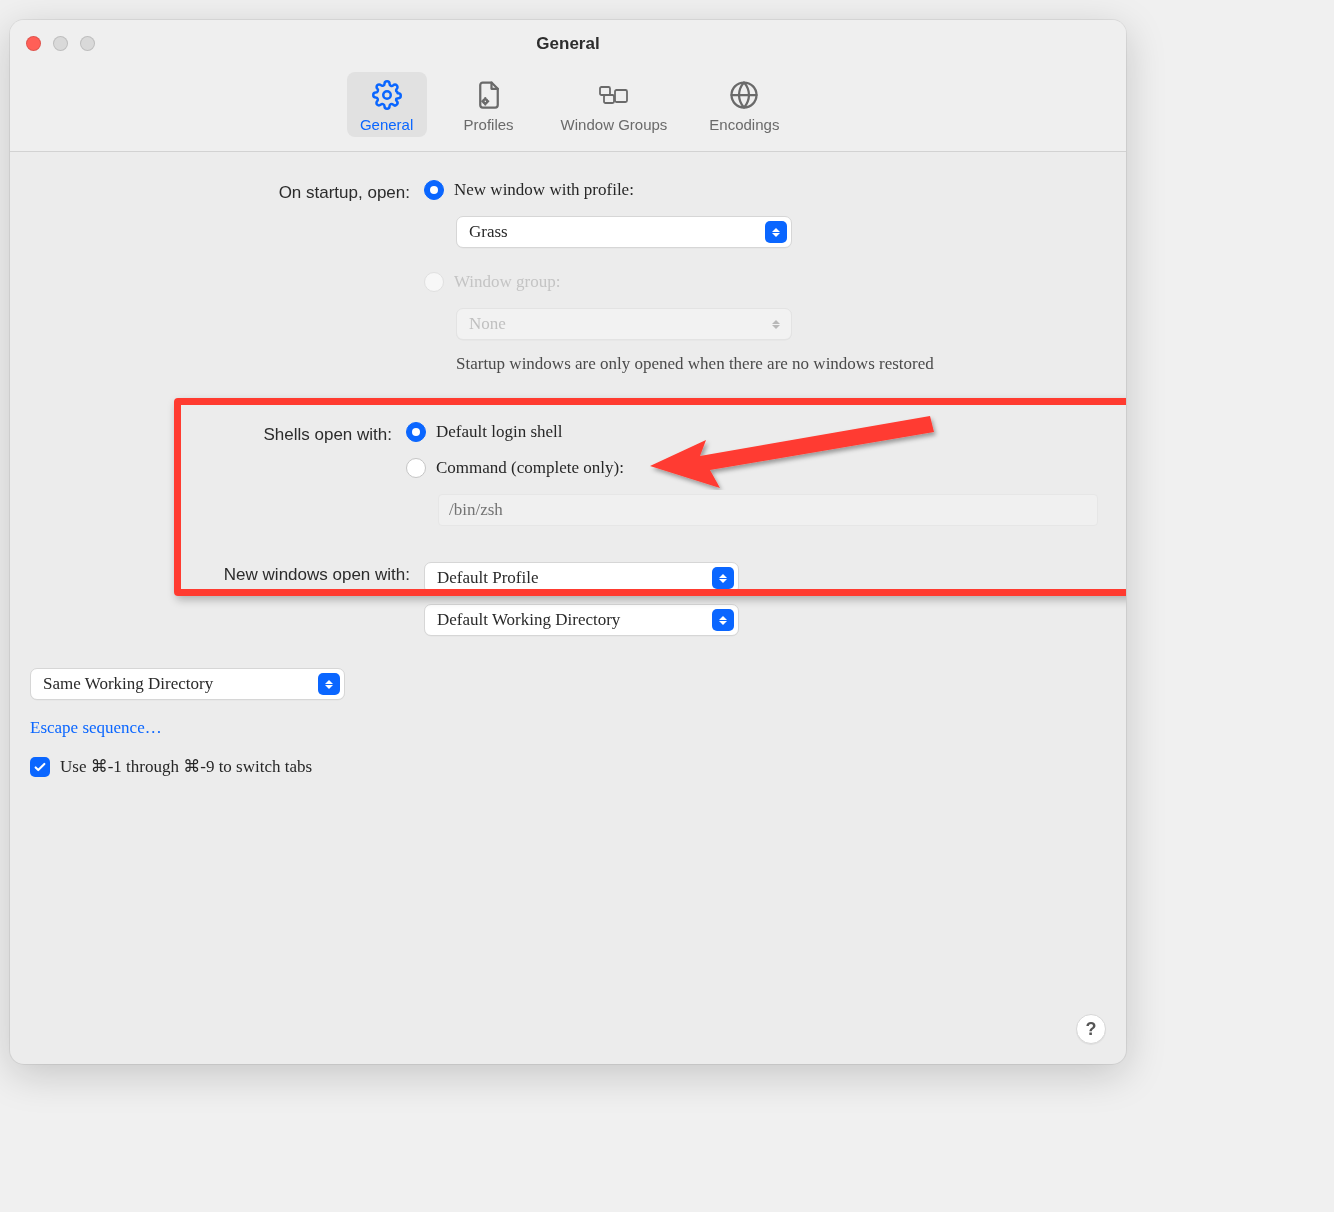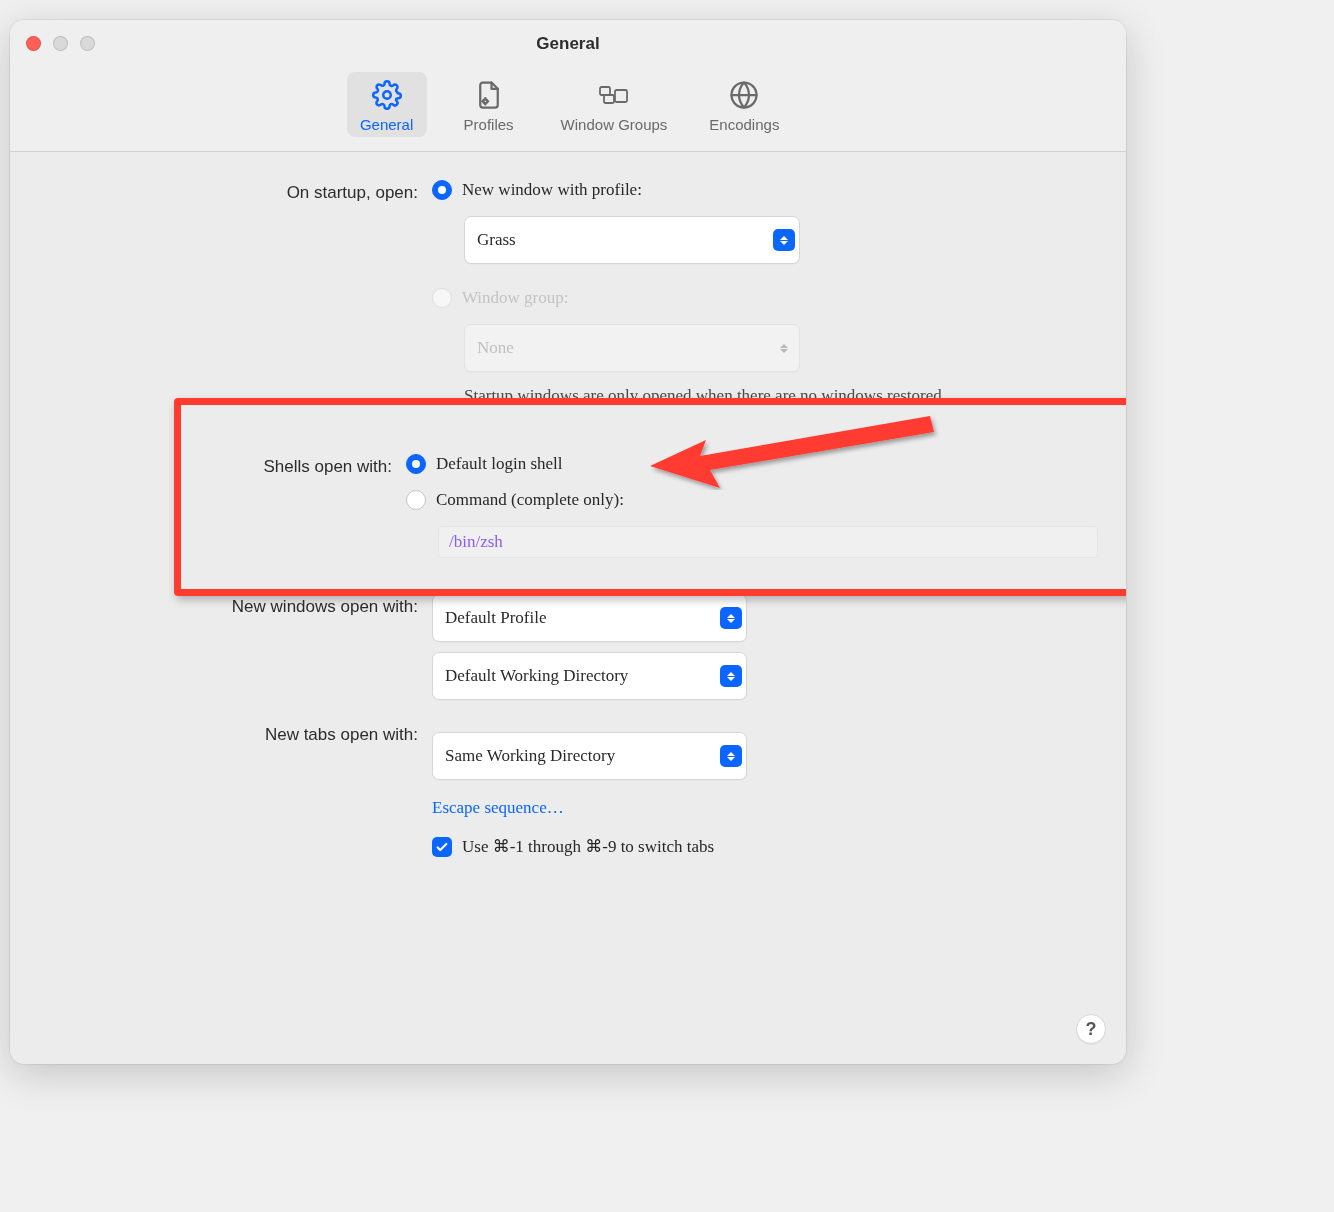--- a/index.html
+++ b/index.html
@@ -69,21 +69,21 @@
   .tool-item .ic {
     width: 34px; height: 34px;
     display: flex; align-items: center; justify-content: center;
   }
   .tool-item .lbl {
     font-size: 15px;
     color: #6a6a6a;
   }
   .tool-item.selected .lbl { color: #0a66ff; }
   .content {
-    padding: 28px 28px 0 28px;
+    padding: 28px 28px 0 20px;
     font-size: 17px;
     color: #272727;
   }
   .row {
     display: flex;
     align-items: flex-start;
     gap: 14px;
     margin-bottom: 4px;
   }
   .row-label {
@@ -118,21 +118,21 @@
   .opt-label.disabled { color: #c4c4c4; }
   .select {
     display: inline-flex;
     align-items: center;
     justify-content: space-between;
     background: #fff;
     border: 1px solid #d6d6d6;
     border-radius: 7px;
     padding: 3px 4px 3px 12px;
     min-width: 305px;
-    height: 48px;
+    height: 32px;
     font-size: 17px;
     color: #2a2a2a;
     box-shadow: 0 0.5px 0.5px rgba(0,0,0,0.04);
   }
   .select.disabled { background:#f2f2f2; color:#c0c0c0; border-color:#e3e3e3; }
   .select .caret {
     width: 22px; height: 22px; border-radius: 5px;
     background: #0a66ff;
     display: flex; flex-direction: column; align-items:center; justify-content:center;
     gap: 1px;
@@ -154,21 +154,21 @@
     margin-bottom: 12px;
   }
   .textfield {
     margin-left: 32px;
     width: 660px; height: 32px;
     background: #f0f0f0;
     border: 1px solid #e6e6e6;
     border-radius: 4px;
     padding: 0 10px;
     font-size: 17px;
-    color: #8b5cf6;
+    color: #737373;
     display: flex; align-items: center;
   }
   .link { color: #0a66ff; font-size: 17px; }
   .checkbox {
     width: 20px; height: 20px; border-radius: 5px;
     background: #0a66ff;
     display:inline-flex; align-items:center; justify-content:center;
     flex-shrink: 0;
   }
   .checkbox svg { display:block; }
@@ -332,21 +332,20 @@
               <span class="up"></span>
               <span class="dn"></span>
             </span>
         </div>
       </div>
     </div>
 
     <div class="gap18"></div>
 
     <div class="row">
-      <div class="row-label">New tabs open with:</div>
       <div class="row-body">
         <div class="gap6"></div>
         <div class="select" style="min-width:315px">
           <span>Same Working Directory</span>
           <span class="caret">
               <span class="up"></span>
               <span class="dn"></span>
             </span>
         </div>
         <div class="gap18"></div>

